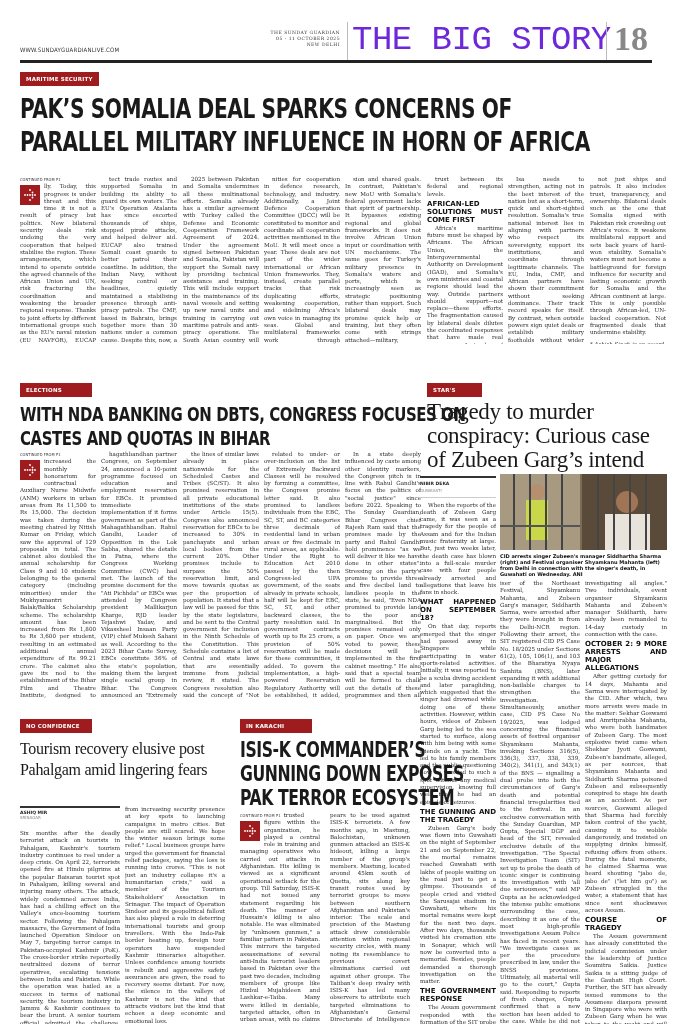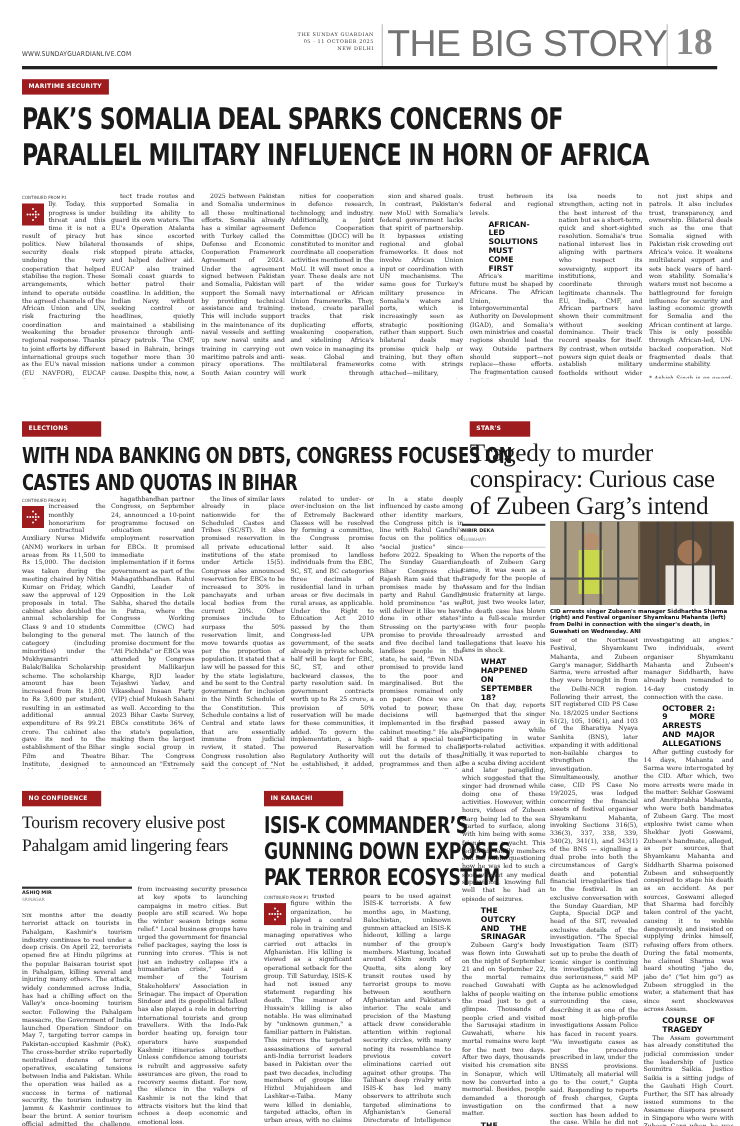--- a/index.html
+++ b/index.html
@@ -2,30 +2,30 @@
 <html><head>
 <meta charset="utf-8">
 <style>
 *{box-sizing:border-box;margin:0;padding:0}
 html,body{width:673px;height:1024px;background:#fff;overflow:hidden}
 body{font-family:"DejaVu Serif",serif;color:#222;position:relative}
 .abs{position:absolute}
 .masthead .url{left:20px;top:46px;font-family:"DejaVu Sans Condensed","DejaVu Sans",sans-serif;font-size:6px;letter-spacing:.2px;color:#333}
 .masthead .meta{left:240px;top:30px;width:100px;text-align:right;font-size:4.5px;line-height:6px;letter-spacing:.5px;color:#333}
 .masthead .vline1{left:347px;top:22px;width:1px;height:38px;background:#bbb}
-.masthead .section{left:352px;top:20px;font-family:Liberation Sans, sans-serif;font-size:34px;letter-spacing:-.5px;color:#737373;line-height:40px}
+.masthead .section{left:352px;top:20px;font-family:Liberation Mono, monospace;font-size:34px;letter-spacing:-.5px;color:#6d28d9;line-height:40px}
 .masthead .vline2{left:606px;top:22px;width:1px;height:38px;background:#bbb}
 .masthead .pageno{left:614px;top:19px;font-family:"Liberation Serif",serif;font-size:34px;font-weight:bold;color:#888;line-height:40px}
 .rule{left:20px;top:60px;width:632px;height:3px;background:#222}
 .kicker{background:#9e1b1e;color:#fff;font-family:"DejaVu Sans",sans-serif;font-weight:bold;font-size:5.5px;padding:0 6px;height:14px;line-height:14px;letter-spacing:.2px}
 .hl-sans{font-family:"DejaVu Sans Condensed","DejaVu Sans",sans-serif;font-weight:bold;color:#1a1a1a;letter-spacing:-.5px;transform-origin:left top}
 .hl-serif{font-family:"Liberation Serif","DejaVu Serif",serif;color:#1a1a1a;letter-spacing:-.3px}
 .col{font-size:5.6px;line-height:7.3px;text-align:justify;color:#2a2a2a;hyphens:auto;overflow:hidden}
 .col p{text-indent:8px}
-.col h4{font-family:"DejaVu Sans",sans-serif;font-weight:bold;font-size:7px;line-height:8px;color:#111;margin:2px 17px 1px;text-indent:0}
+.col h4{font-family:"DejaVu Sans",sans-serif;font-weight:bold;font-size:7px;line-height:8px;color:#111;margin:2px 0 1px;text-indent:0}
 .cont{font-family:"DejaVu Sans Condensed","DejaVu Sans",sans-serif;font-size:4px;letter-spacing:.1px;color:#333;display:block;text-indent:0}
 .arrowbox{float:left;width:20px;height:20px;background:#9e1b1e;margin:2px 4px 1px 0;display:flex;align-items:center;justify-content:center}
 .byline{font-family:"DejaVu Sans",sans-serif;border-top:2px solid #333;padding-top:2px;margin-bottom:4px;border-bottom:1px solid #ccc;padding-bottom:2px}
 .byline .n{font-weight:bold;font-size:4.5px;display:block}
 .byline .l{font-size:4px;color:#888;display:block}
 .photo{background:#6b5a45;overflow:hidden}
 .caption{font-family:"DejaVu Sans",sans-serif;font-weight:bold;font-size:5px;line-height:6px;color:#111}
 .footnote{font-style:italic;font-size:5.4px;line-height:7px;color:#333}
 </style>
 </head>
@@ -135,21 +135,21 @@
 <div class="abs kicker" style="left:427px;top:383px;width:55px">STAR'S DEATH</div>
 <div class="abs hl-serif" style="left:427px;top:400px;width:240px;font-size:23px;line-height:24px">Tragedy to murder conspiracy: Curious case of Zubeen Garg’s intend</div>
 <div class="abs col" style="left:420px;top:476px;width:76px;height:548px">
   <div class="byline">
     <span class="n">NIBIR DEKA</span>
     <span class="l">GUWAHATI</span>
   </div>
   <p>When the reports of the death of Zubeen Garg came, it was seen as a tragedy for the people of Assam and for the Indian music fraternity at large. But, just two weeks later, the death case has blown into a full-scale murder case with four people already arrested and allegations that leave his fans in shock.</p>
   <h4>WHAT HAPPENED ON SEPTEMBER 18?</h4>
   <p>On that day, reports emerged that the singer had passed away in Singapore while participating in water sports-related activities. Initially, it was reported to be a scuba diving accident and later paragliding, which suggested that the singer had drowned while doing one of these activities. However, within hours, videos of Zubeen Garg being led to the sea started to surface, along with him being with some friends on a yacht. This led to his family members and the public questioning how he was led to such a spot without any medical supervision, knowing full well that he had an episode of seizures.</p>
-  <h4>THE OUTCRY AND THE SRINAGAR</h4>
+  <h4>THE GUNNING AND THE TRAGEDY</h4>
   <p>Zubeen Garg's body was flown into Guwahati on the night of September 21 and on September 22, the mortal remains reached Guwahati with lakhs of people waiting on the road just to get a glimpse. Thousands of people cried and visited the Sarusajai stadium in Guwahati, where his mortal remains were kept for the next two days. After two days, thousands visited his cremation site in Sonapur, which will now be converted into a memorial. Besides, people demanded a thorough investigation on the matter.</p>
   <h4>THE GOVERNMENT RESPONSE</h4>
   <p>The Assam government responded with the formation of the SIT probe and the case being handed over to the CID, led by Special DGP Munna Prasad Gupta. In the early hours of September 30, both the organ-</p>
 </div>
 <div class="abs photo" style="left:500px;top:474px;width:167px;height:76px">
   <svg width="167" height="76" viewBox="0 0 167 76">
     <rect width="167" height="76" fill="#7d6a52"></rect>
     <rect x="0" y="0" width="80" height="76" fill="#a89a80"></rect>
     <rect x="82" y="0" width="85" height="76" fill="#5a4a3a"></rect>
     <rect x="26" y="26" width="22" height="40" fill="#c9d84a"></rect>

